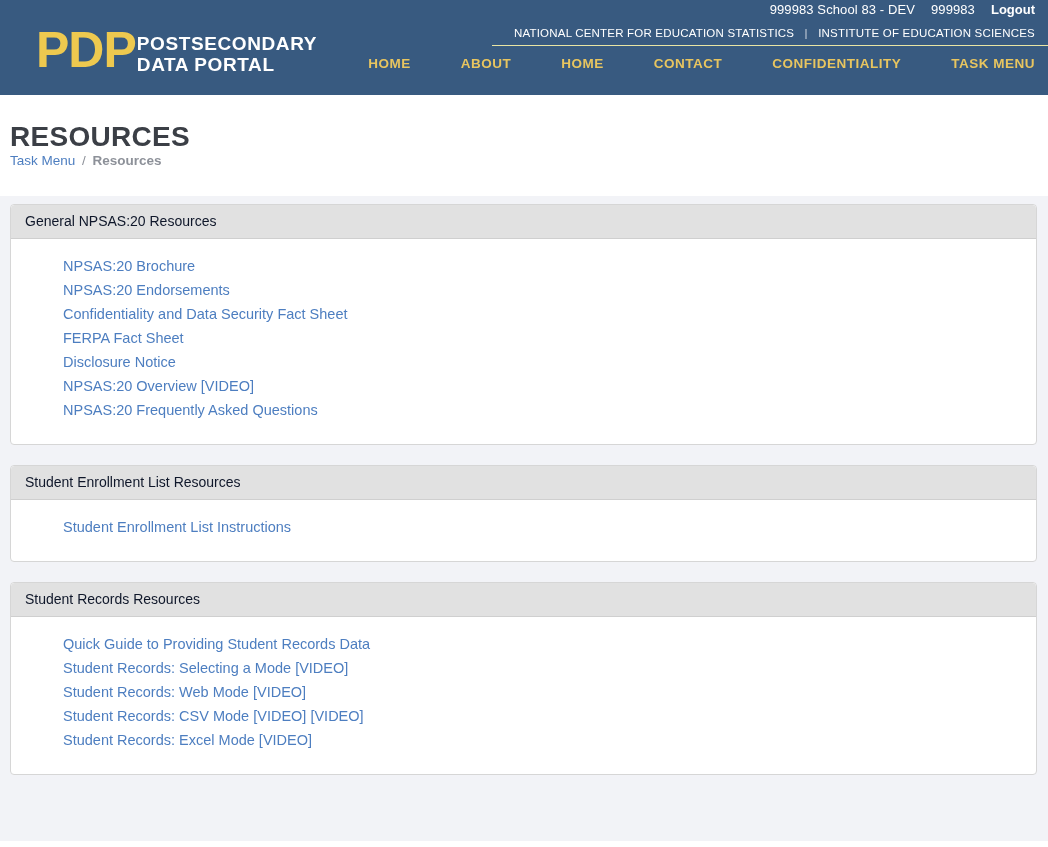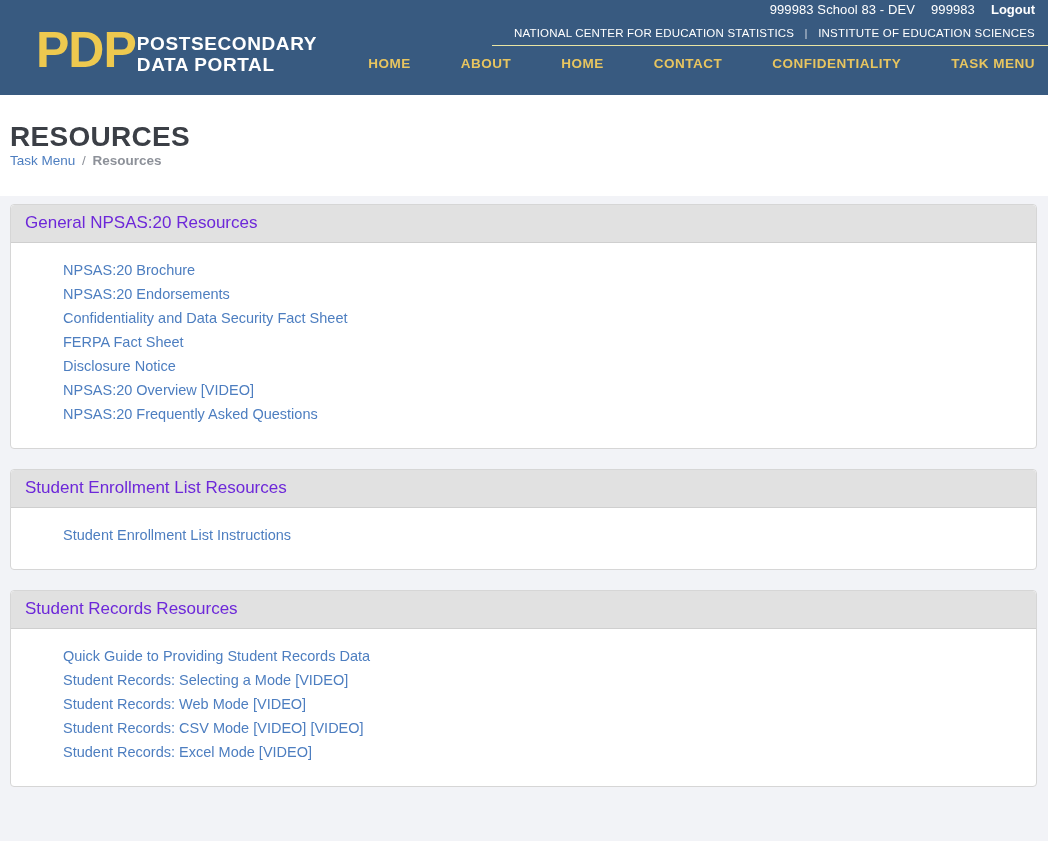--- a/index.html
+++ b/index.html
@@ -62,21 +62,21 @@
     margin-top:28px; background:#f2f3f7;
     padding:8px 11px 1px 10px; min-height:645px;
   }
   .panel {
     background:#ffffff; border:1px solid #d6d6d6; border-radius:4px;
     margin-bottom:20px;
   }
   .panel-header {
     background:#e1e1e1; border-bottom:1px solid #cfcfcf;
     border-radius:4px 4px 0 0;
-    padding:8px 14px 9px; font-size:17px; color:#6d28d9;
+    padding:8px 14px 9px; font-size:14px; color:#0f172a;
   }
   .panel-body { padding:15px 14px 22px 52px; }
   .panel-body a {
     display:block; line-height:24px; font-size:14.5px;
     color:#4d7ec0; text-decoration:none;
   }
 </style>
 </head>
 <body>
 

